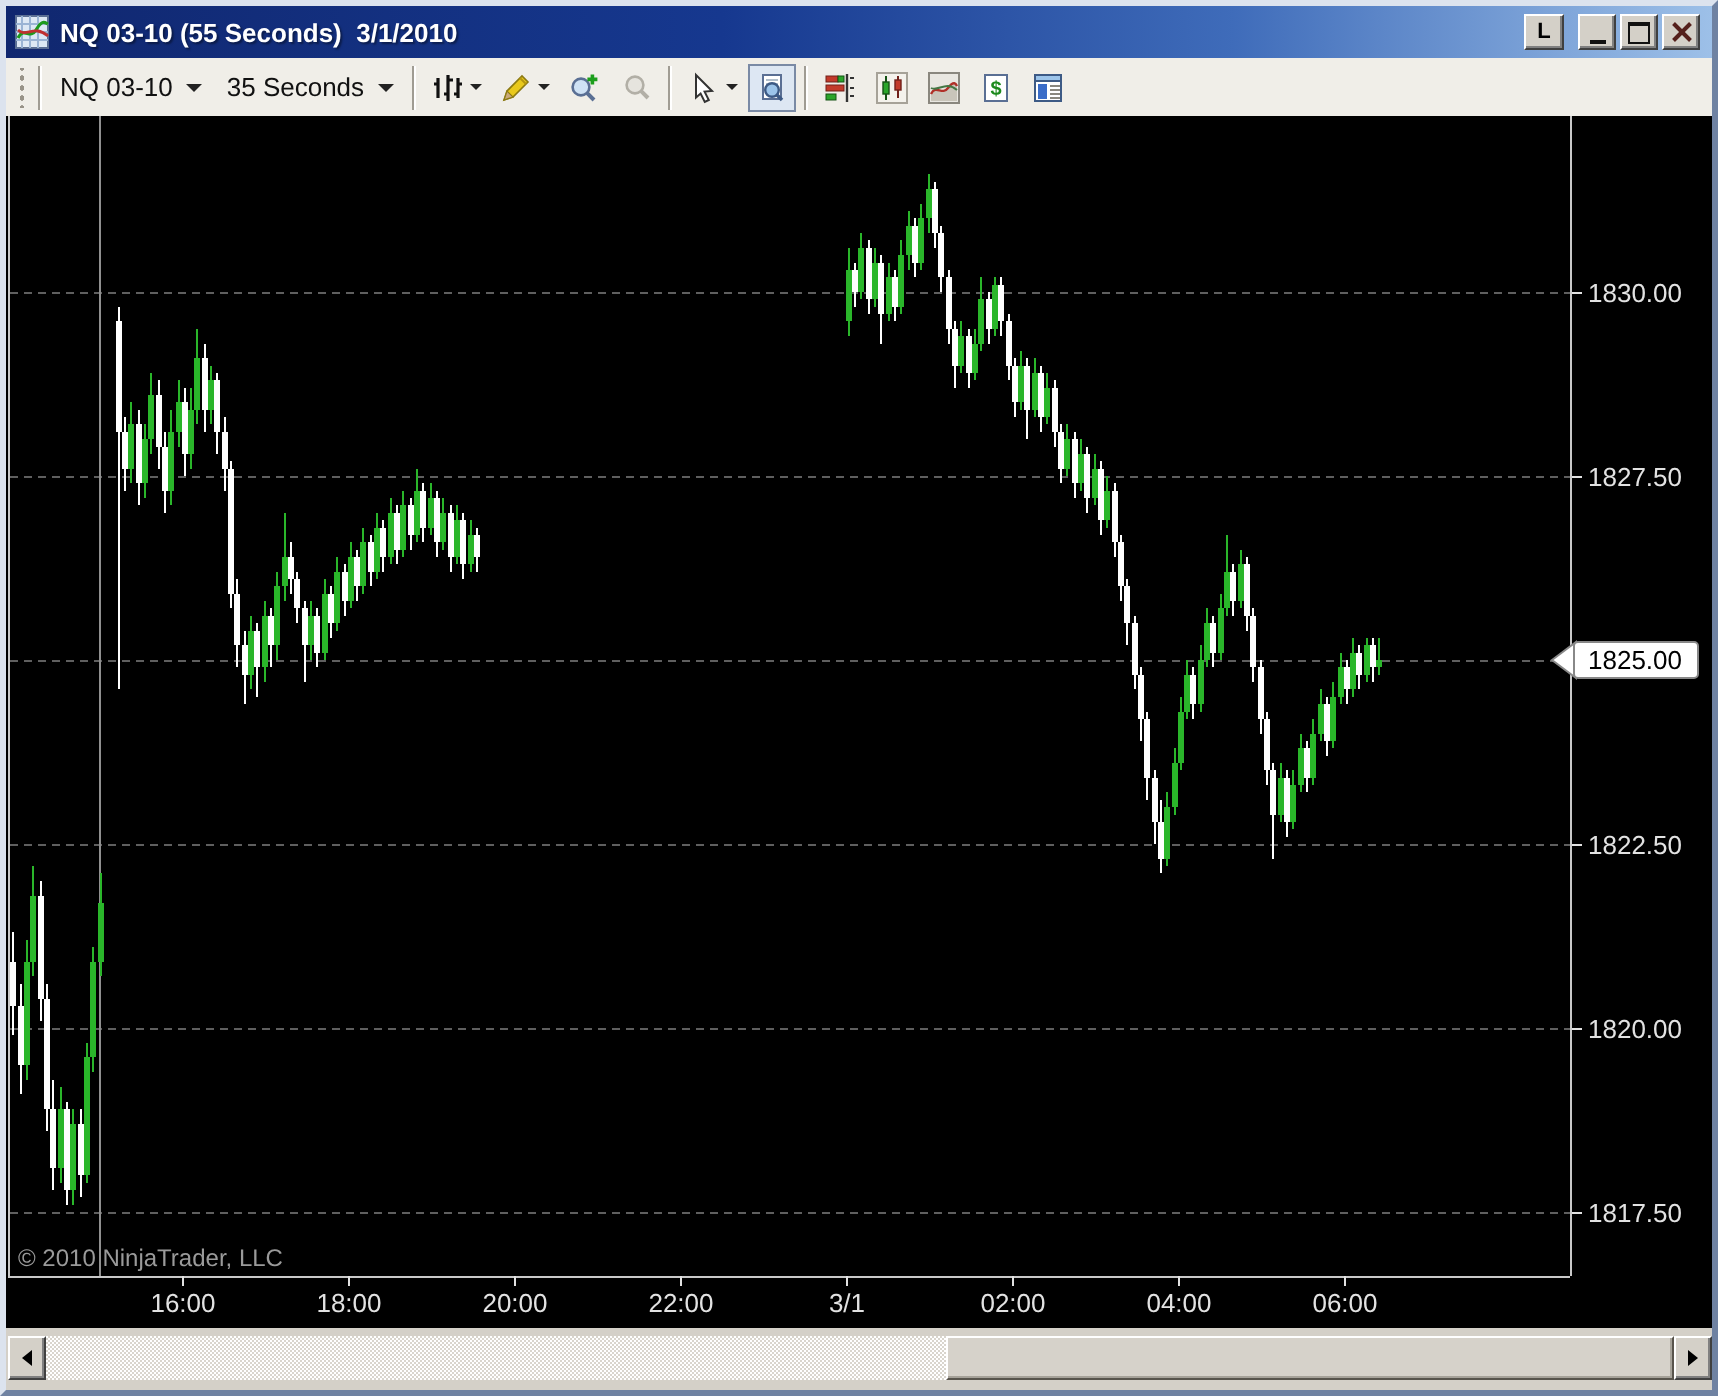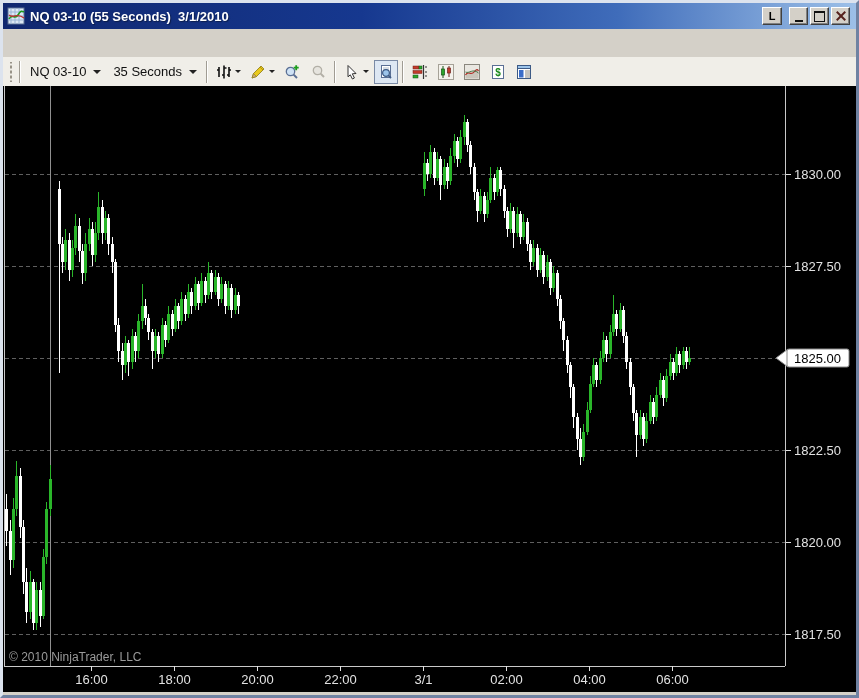--- a/index.html
+++ b/index.html
@@ -15,21 +15,21 @@
   .wbtn{width:19px;height:18px;background:#d4d0c8;border:1px solid;border-color:#fff #404040 #404040 #fff;
     box-shadow:inset -1px -1px 0 #808080;display:flex;align-items:center;justify-content:center;
     font-size:11px;font-weight:bold;color:#000;margin-left:2px;padding:0;position:relative;}
   .wbtn.link{margin-right:5px;width:20px;}
   .glyph-min{width:8px;height:2px;background:#111;margin-top:9px;}
   .glyph-max{width:9px;height:8px;border:1px solid #111;border-top:2px solid #111;}
   .glyph-x{position:relative;width:10px;height:10px;}
   .glyph-x::before,.glyph-x::after{content:"";position:absolute;left:4px;top:-1px;width:2px;height:12px;background:#55201c;}
   .glyph-x::before{transform:rotate(45deg);} .glyph-x::after{transform:rotate(-45deg);}
   
-  .toolbar{height:29px;flex:0 0 29px;background:#f0eee8;display:flex;align-items:center;padding:0 3px;margin-top:28px;}
+  .toolbar{height:29px;flex:0 0 29px;background:#f0eee8;display:flex;align-items:center;padding:0 3px;}
   .grip{width:4px;height:20px;margin:0 3px;background-image:radial-gradient(#989388 1px,transparent 1.2px);background-size:4px 5px;background-position:center;}
   .tsep{width:0;height:22px;border-left:1px solid #a09c93;border-right:1px solid #fff;margin:0 3px;}
   .tb-drop{display:flex;align-items:center;height:24px;padding:0 6px;font-size:13px;color:#111;cursor:default;}
   .caret{width:0;height:0;border-left:4px solid transparent;border-right:4px solid transparent;border-top:4px solid #222;margin-left:7px;}
   .caret.sm{border-left-width:3px;border-right-width:3px;border-top-width:3px;margin-left:3px;}
   .tb-icon{width:24px;height:24px;display:flex;align-items:center;justify-content:center;margin:0 1px;}
   .tb-icon.with-caret{width:32px;}
   .tb-icon.pressed{border:1px solid #7a8aa5;background:#dde7f3;box-sizing:border-box;}
   
   .chart-wrap{flex:0 0 606px;background:#ef4444;}

